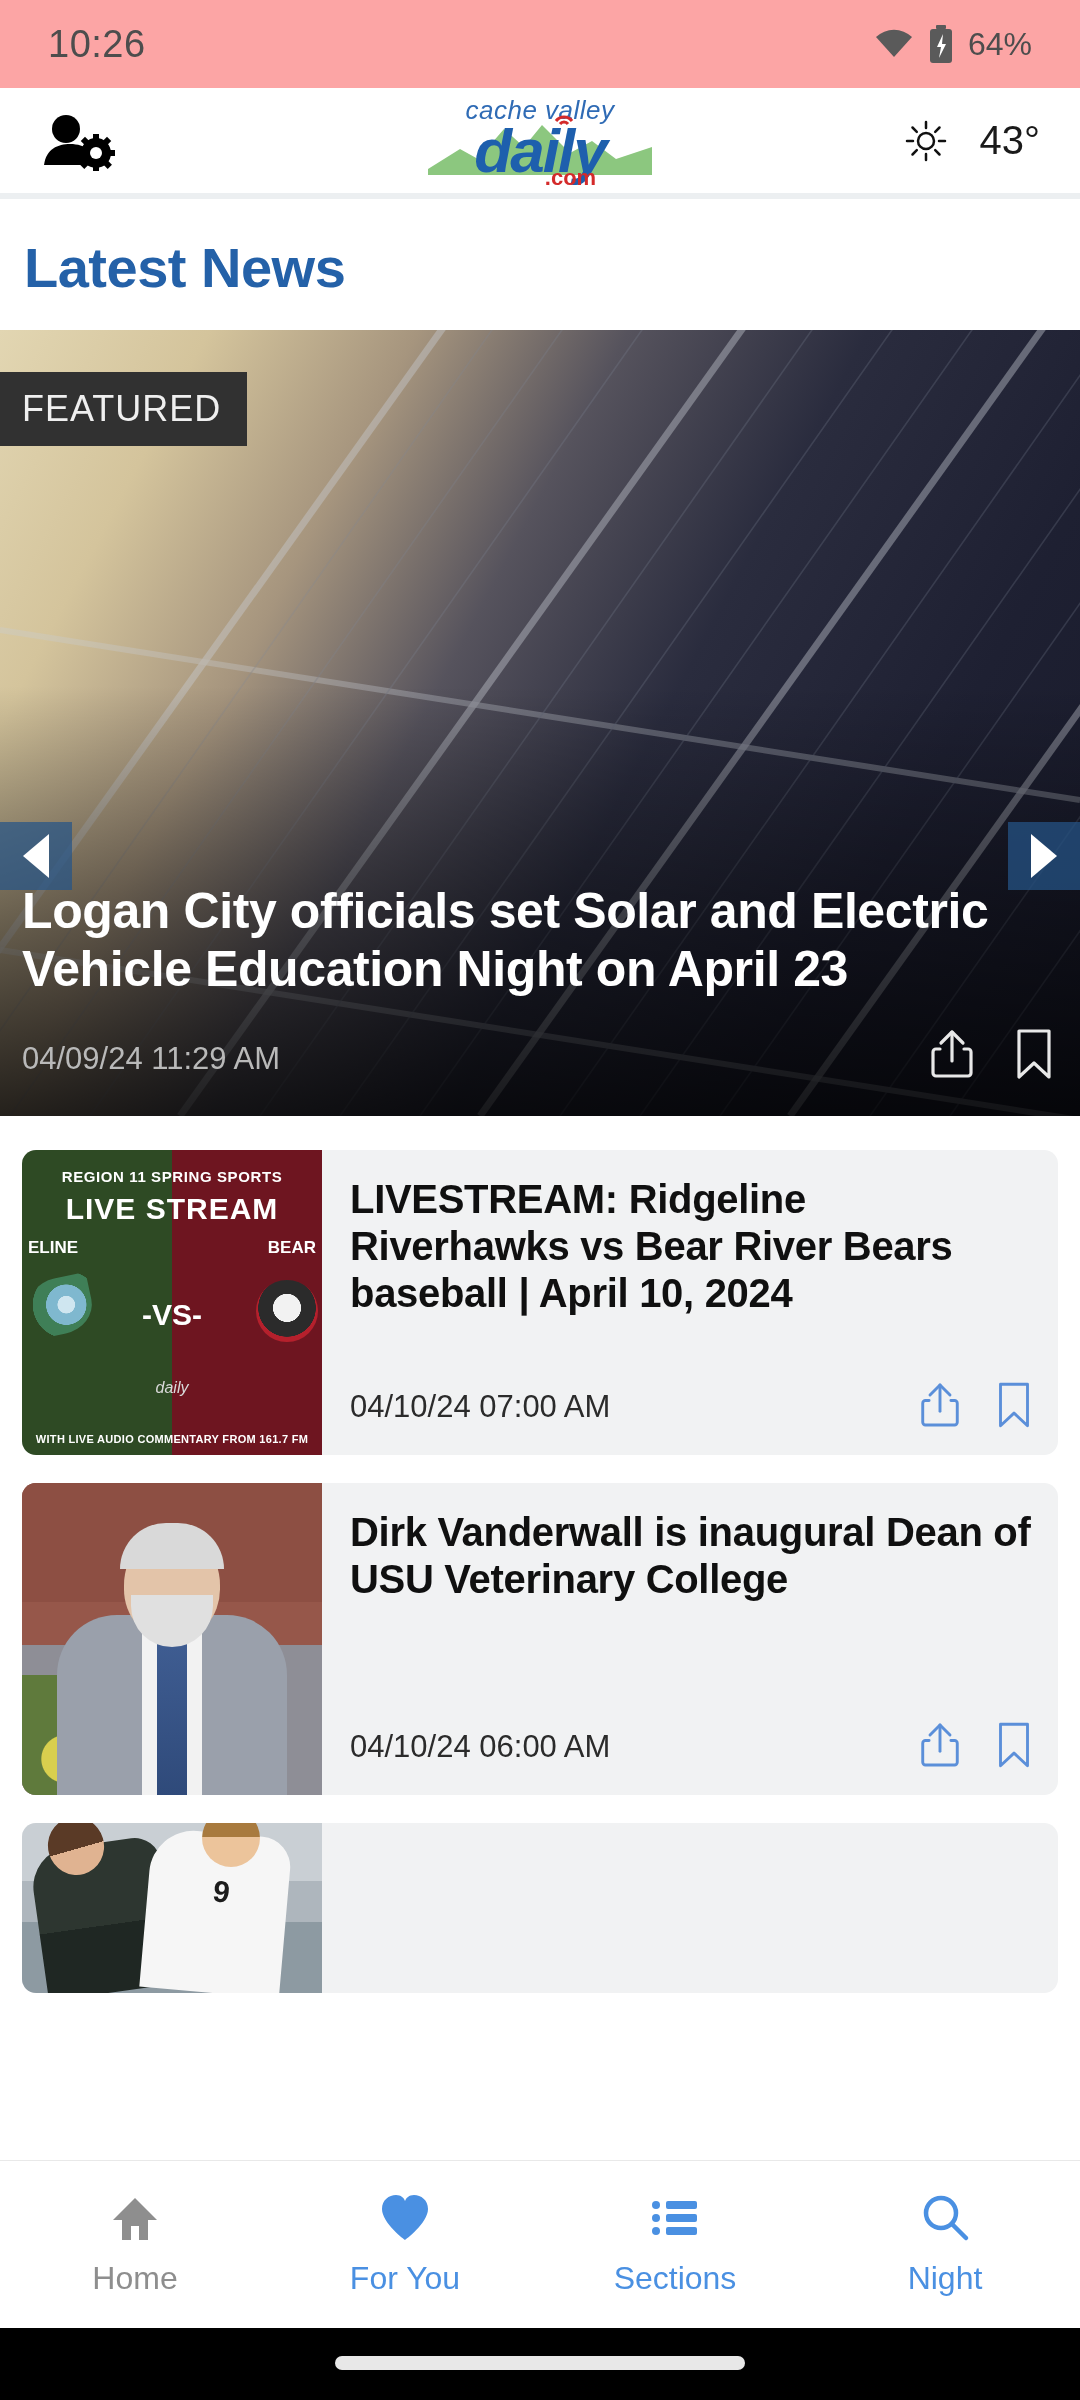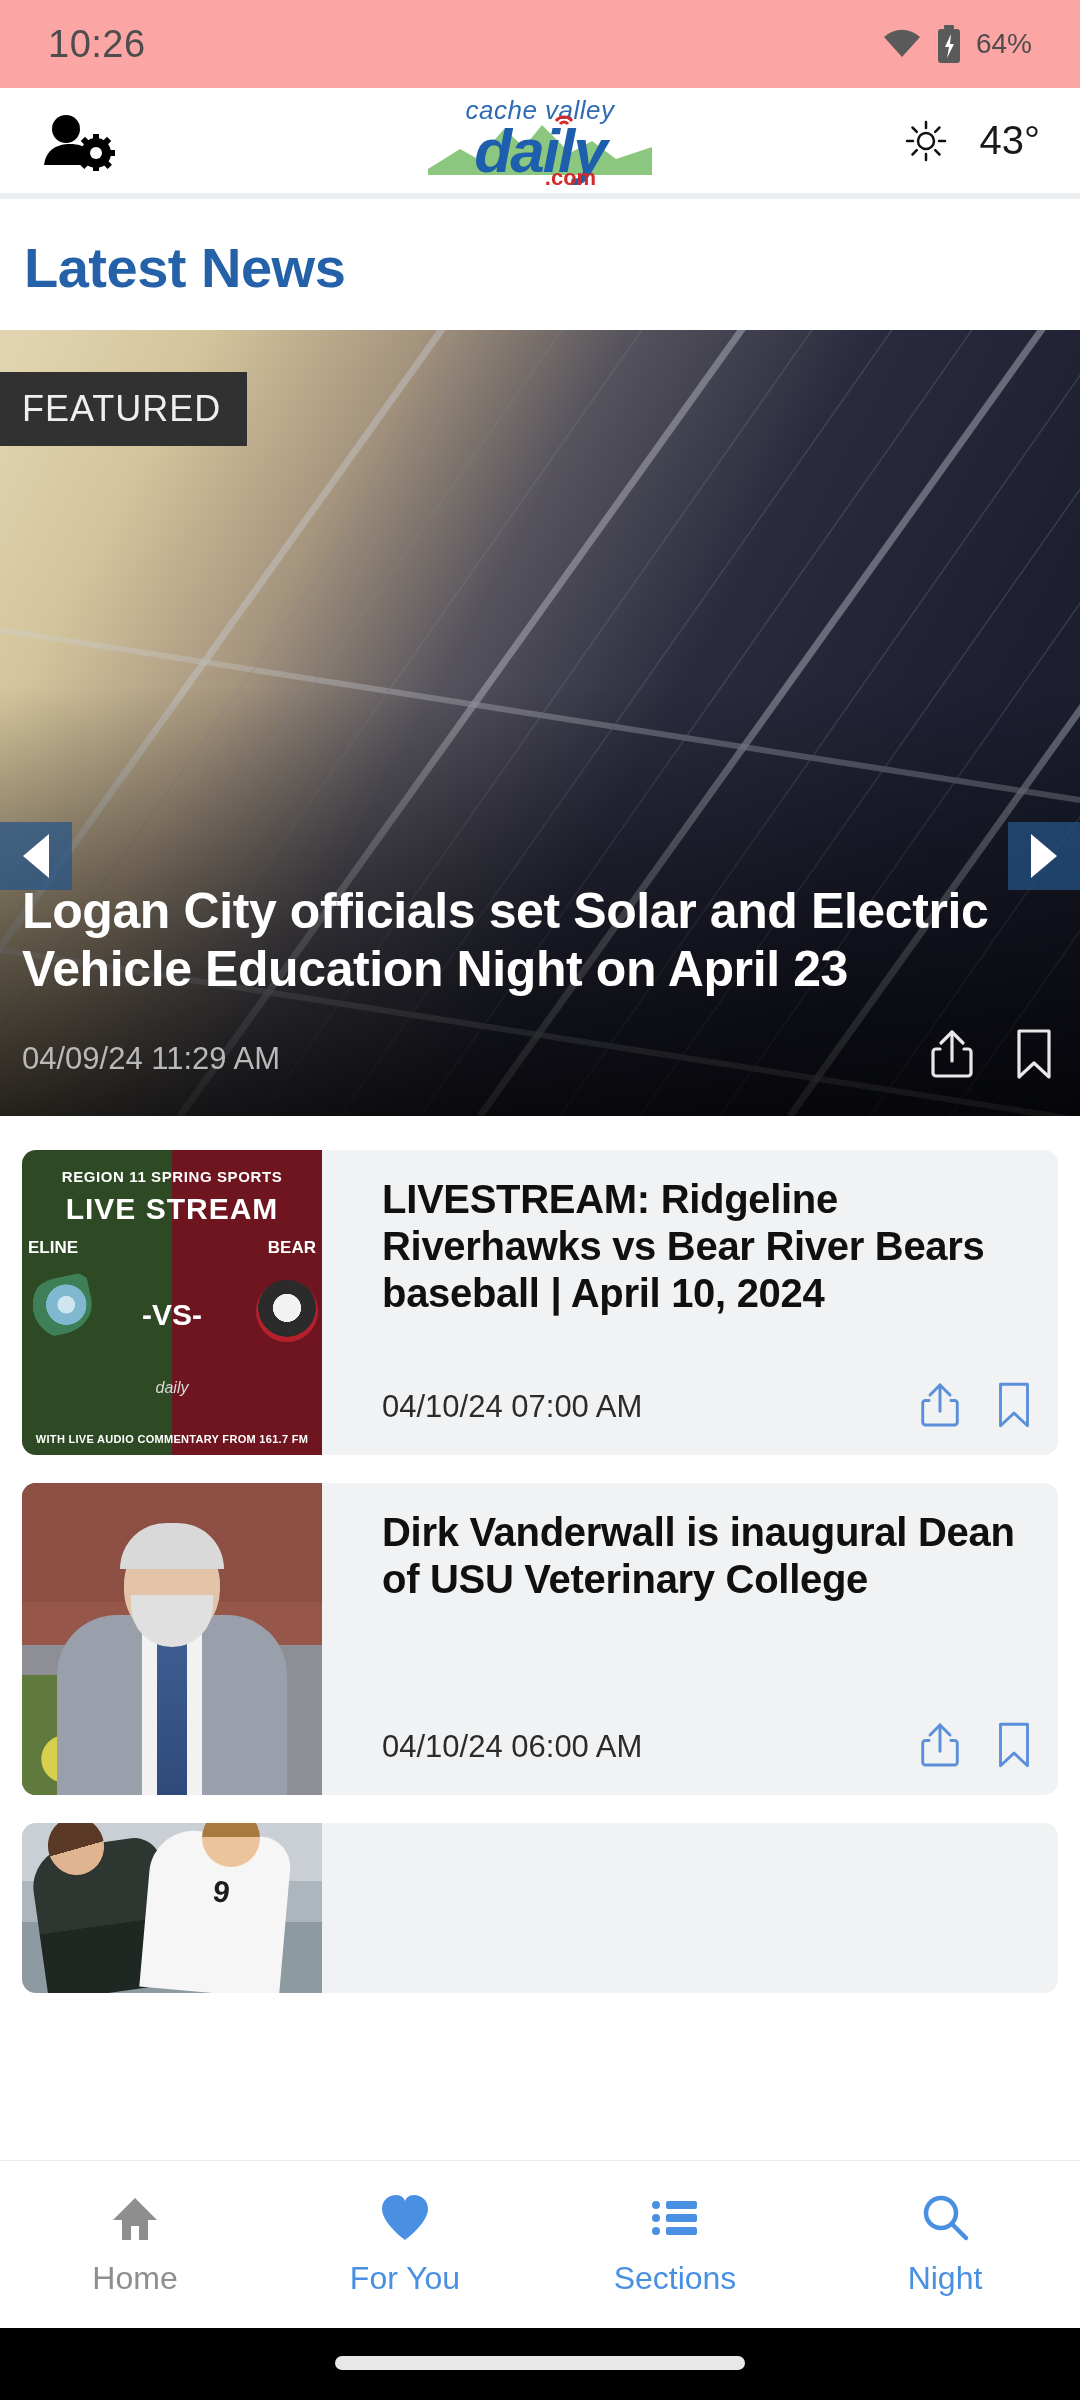--- a/index.html
+++ b/index.html
@@ -12,21 +12,21 @@
   .phone { position:relative; width:1080px; height:2400px; background:#fff; }
 
   
   .statusbar {
     height:88px; display:flex; align-items:center;
     justify-content:space-between; padding:0 48px;
     background:#fca5a5;
   }
   .sb-time { font-size:38px; color:#4d4d4d; letter-spacing:.5px; }
   .sb-right { display:flex; align-items:center; gap:14px; }
-  .sb-pct { font-size:28px; color:#4d4d4d; }
+  .sb-pct { font-size:32px; color:#4d4d4d; }
   .ico-wifi { width:40px; height:30px; display:block; }
   .ico-batt { width:26px; height:38px; display:block; }
 
   
   .appbar {
     height:105px; display:flex; align-items:center;
     justify-content:space-between; padding:0 40px;
     background:#fff; position:relative;
   }
   .acct-btn { width:78px; height:60px; display:flex; align-items:center; }
@@ -95,21 +95,21 @@
   .hero-date { color:#b9b9b9; font-size:31px;margin-top:6px; }
   .hero-actions { display:flex; gap:40px; align-items:center; }
 
   
   .list { padding:34px 22px 0 22px; }
   .card {
     display:flex; background:#f1f2f3; border-radius:14px;
     overflow:hidden; margin-bottom:28px; position:relative;
   }
   .thumb { width:300px; flex:0 0 300px; position:relative; overflow:hidden; }
-  .card-body { flex:1; padding:26px 26px 0 28px; display:flex; flex-direction:column;margin-left:32px; }
+  .card-body { flex:1; padding:26px 26px 0 28px; display:flex; flex-direction:column; }
   .card-title {
     font-size:40px; font-weight:bold; color:#101010;
     line-height:1.18; letter-spacing:-.3px;
   }
   .card-foot {
     margin-top:auto; display:flex; align-items:center;
     justify-content:space-between; padding:18px 0 22px 0;
   }
   .card-date { font-size:31px; color:#2b2b2b; }
   .card-actions { display:flex; gap:36px; align-items:center; }

